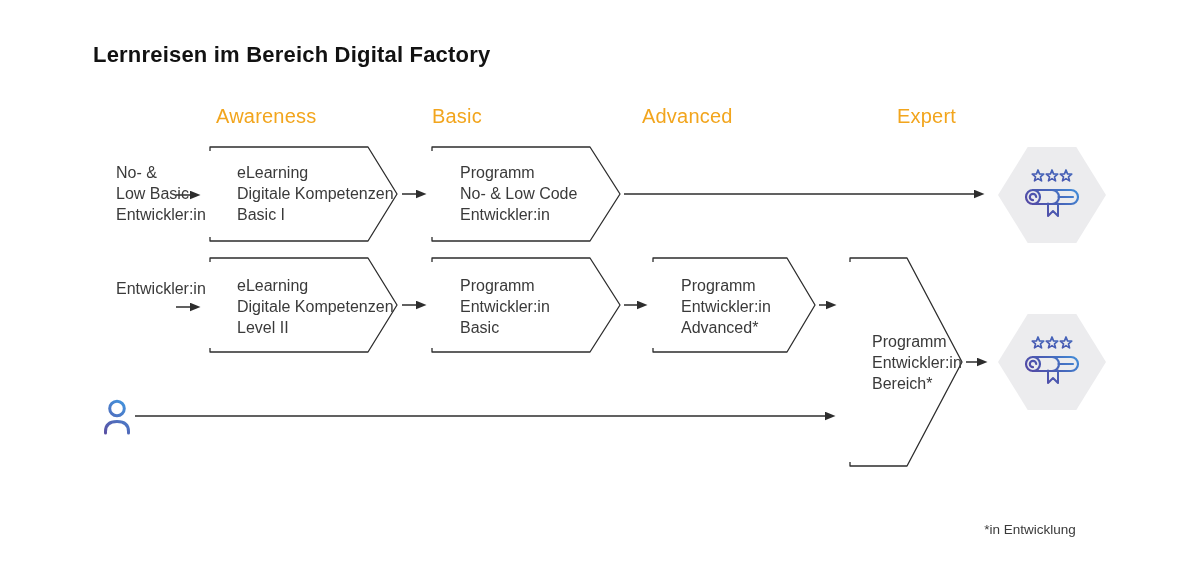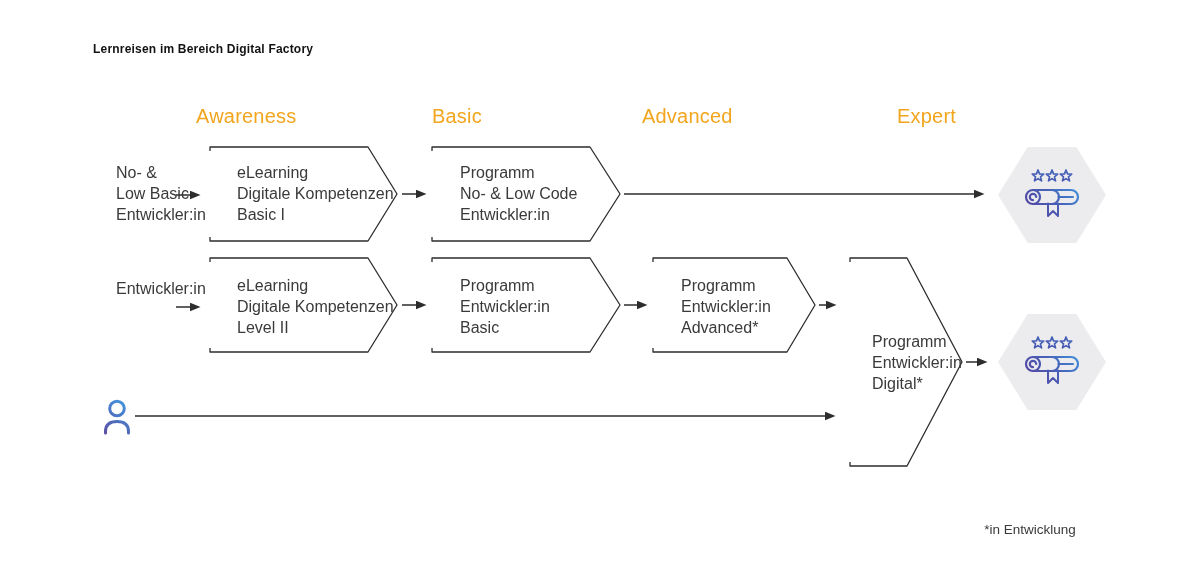--- a/index.html
+++ b/index.html
@@ -9,21 +9,21 @@
     height: 566px;
     background: #ffffff;
     font-family: "Liberation Sans", sans-serif;
     overflow: hidden;
   }
   .title {
     position: absolute;
     left: 93px;
     top: 42px;
     margin: 0;
-    font-size: 12px;
+    font-size: 22px;
     font-weight: 700;
     color: #121212;
     letter-spacing: 0.2px;
   }
   .hdr {
     position: absolute;
     top: 105px;
     font-size: 20px;
     font-weight: 400;
     color: #F2A51D;
@@ -63,21 +63,21 @@
     color: #3A3A3A;
   }
 </style>
 </head>
 <body>
 
 <div class="canvas">
 
   <h1 class="title">Lernreisen im Bereich Digital Factory</h1>
 
-  <div class="hdr" style="left:196px">Awareness</div>
+  <div class="hdr" style="left:216px">Awareness</div>
   <div class="hdr" style="left:432px">Basic</div>
   <div class="hdr" style="left:642px">Advanced</div>
   <div class="hdr" style="left:897px">Expert</div>
 
   <svg class="overlay" width="1200" height="566" viewBox="0 0 1200 566">
     <defs>
       <marker id="ah" markerUnits="userSpaceOnUse" markerWidth="12" markerHeight="9" refX="0.5" refY="4.5" orient="auto">
         <path d="M0,0 L11,4.5 L0,9 Z" fill="#2D2D2D"></path>
       </marker>
       <linearGradient id="pg" gradientUnits="userSpaceOnUse" x1="103" y1="436" x2="131" y2="398">
@@ -142,21 +142,21 @@
   </div>
   <div class="txt" style="left:658px; top:275px">
     <div>Programm</div>
     <div>Entwickler:in</div>
     <div>Advanced*</div>
   </div>
 
   <div class="txt" style="left:849px; top:331px">
     <div>Programm</div>
     <div>Entwickler:in</div>
-    <div>Digital*</div>
+    <div>Bereich*</div>
   </div>
 
   <div class="hex" style="top:147px">
     <svg width="60" height="56" viewBox="0 0 60 56">
       <defs>
         <linearGradient id="bgA" gradientUnits="userSpaceOnUse" x1="4" y1="52" x2="56" y2="4">
           <stop offset="0" stop-color="#5A3D9C"></stop>
           <stop offset="0.5" stop-color="#4763B8"></stop>
           <stop offset="1" stop-color="#3FA6EC"></stop>
         </linearGradient>

